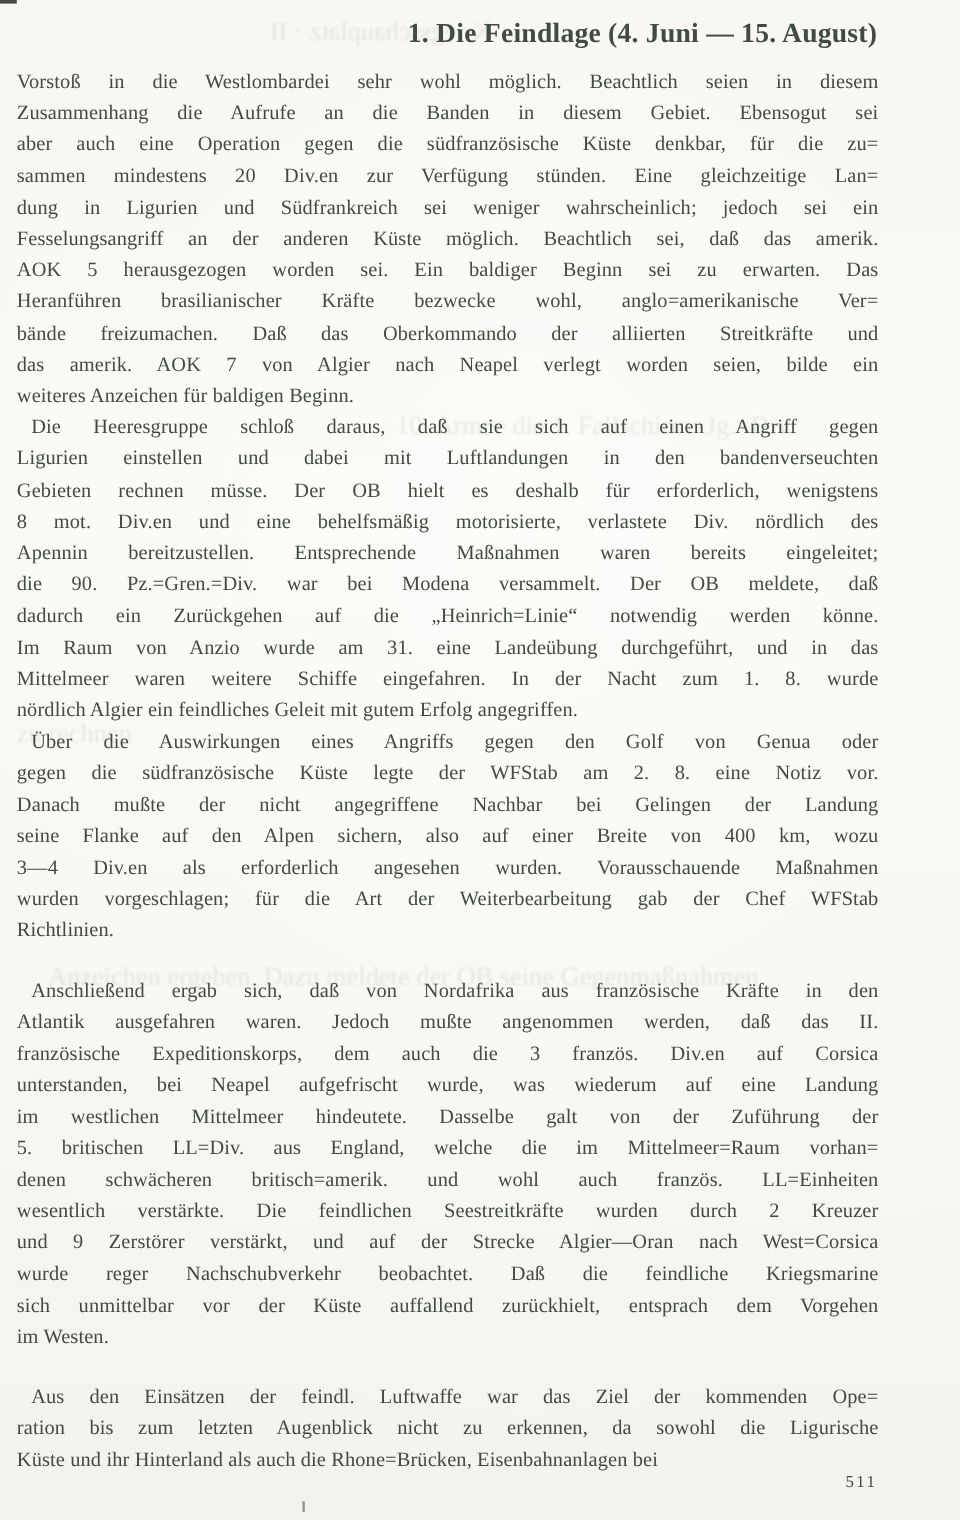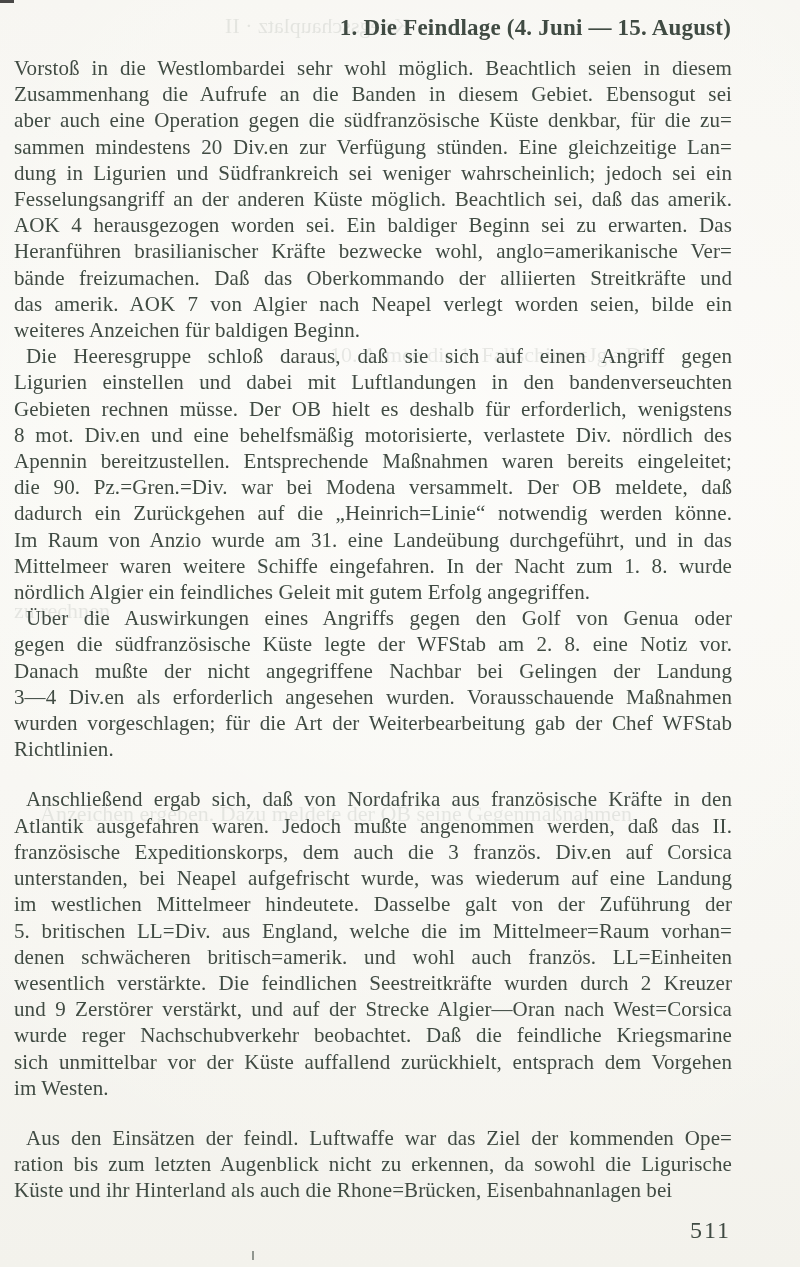--- a/index.html
+++ b/index.html
@@ -25,35 +25,35 @@
 
   .header{
     position:absolute;top:15px;right:69px;
     font-size:23px;letter-spacing:.2px;
     white-space:nowrap;
     font-weight:bold;
   }
 
   .body-text{
     position:absolute;top:55px;left:14px;width:718px;
-    font-size:21px;line-height:26.2px;
+    font-size:17px;line-height:26.2px;
     letter-spacing:.1px;
   }
   .line{
     text-align:justify;
     text-align-last:justify;
     text-justify:inter-word;
   }
   .line.last{text-align-last:left;}
   .para:nth-child(n+2) .line:first-child{text-indent:12px;}
   .para:nth-child(4),.para:nth-child(5){margin-top:24px;}
 
   .footer-pagenum{
     position:absolute;right:69px;bottom:23px;
-    font-size:24px;letter-spacing:2px;
+    font-size:14px;letter-spacing:2px;
   }
 
   
   .ghost{
     position:absolute;
     color:var(--ghost);
     opacity:.14;
     filter:blur(.7px);
     font-size:22px;
     white-space:nowrap;
@@ -82,21 +82,21 @@
   <div class="header">1. Die Feindlage (4. Juni — 15. August)</div>
 
   <div class="body-text">
       <div class="para">
         <div class="line">Vorstoß in die Westlombardei sehr wohl möglich. Beachtlich seien in diesem</div>
         <div class="line">Zusammenhang die Aufrufe an die Banden in diesem Gebiet. Ebensogut sei</div>
         <div class="line">aber auch eine Operation gegen die südfranzösische Küste denkbar, für die zu=</div>
         <div class="line">sammen mindestens 20 Div.en zur Verfügung stünden. Eine gleichzeitige Lan=</div>
         <div class="line">dung in Ligurien und Südfrankreich sei weniger wahrscheinlich; jedoch sei ein</div>
         <div class="line">Fesselungsangriff an der anderen Küste möglich. Beachtlich sei, daß das amerik.</div>
-        <div class="line">AOK 4 herausgezogen worden sei. Ein baldiger Beginn sei zu erwarten. Das</div>
+        <div class="line">AOK 5 herausgezogen worden sei. Ein baldiger Beginn sei zu erwarten. Das</div>
         <div class="line">Heranführen brasilianischer Kräfte bezwecke wohl, anglo=amerikanische Ver=</div>
         <div class="line">bände freizumachen. Daß das Oberkommando der alliierten Streitkräfte und</div>
         <div class="line">das amerik. AOK 7 von Algier nach Neapel verlegt worden seien, bilde ein</div>
         <div class="line last">weiteres Anzeichen für baldigen Beginn.</div>
       </div>
       <div class="para">
         <div class="line">Die Heeresgruppe schloß daraus, daß sie sich auf einen Angriff gegen</div>
         <div class="line">Ligurien einstellen und dabei mit Luftlandungen in den bandenverseuchten</div>
         <div class="line">Gebieten rechnen müsse. Der OB hielt es deshalb für erforderlich, wenigstens</div>
         <div class="line">8 mot. Div.en und eine behelfsmäßig motorisierte, verlastete Div. nördlich des</div>
@@ -104,20 +104,21 @@
         <div class="line">die 90. Pz.=Gren.=Div. war bei Modena versammelt. Der OB meldete, daß</div>
         <div class="line">dadurch ein Zurückgehen auf die „Heinrich=Linie“ notwendig werden könne.</div>
         <div class="line">Im Raum von Anzio wurde am 31. eine Landeübung durchgeführt, und in das</div>
         <div class="line">Mittelmeer waren weitere Schiffe eingefahren. In der Nacht zum 1. 8. wurde</div>
         <div class="line last">nördlich Algier ein feindliches Geleit mit gutem Erfolg angegriffen.</div>
       </div>
       <div class="para">
         <div class="line">Über die Auswirkungen eines Angriffs gegen den Golf von Genua oder</div>
         <div class="line">gegen die südfranzösische Küste legte der WFStab am 2. 8. eine Notiz vor.</div>
         <div class="line">Danach mußte der nicht angegriffene Nachbar bei Gelingen der Landung</div>
+        <div class="line">seine Flanke auf den Alpen sichern, also auf einer Breite von 400 km, wozu</div>
         <div class="line">3—4 Div.en als erforderlich angesehen wurden. Vorausschauende Maßnahmen</div>
         <div class="line">wurden vorgeschlagen; für die Art der Weiterbearbeitung gab der Chef WFStab</div>
         <div class="line last">Richtlinien.</div>
       </div>
       <div class="para">
         <div class="line">Anschließend ergab sich, daß von Nordafrika aus französische Kräfte in den</div>
         <div class="line">Atlantik ausgefahren waren. Jedoch mußte angenommen werden, daß das II.</div>
         <div class="line">französische Expeditionskorps, dem auch die 3 französ. Div.en auf Corsica</div>
         <div class="line">unterstanden, bei Neapel aufgefrischt wurde, was wiederum auf eine Landung</div>
         <div class="line">im westlichen Mittelmeer hindeutete. Dasselbe galt von der Zuführung der</div>

